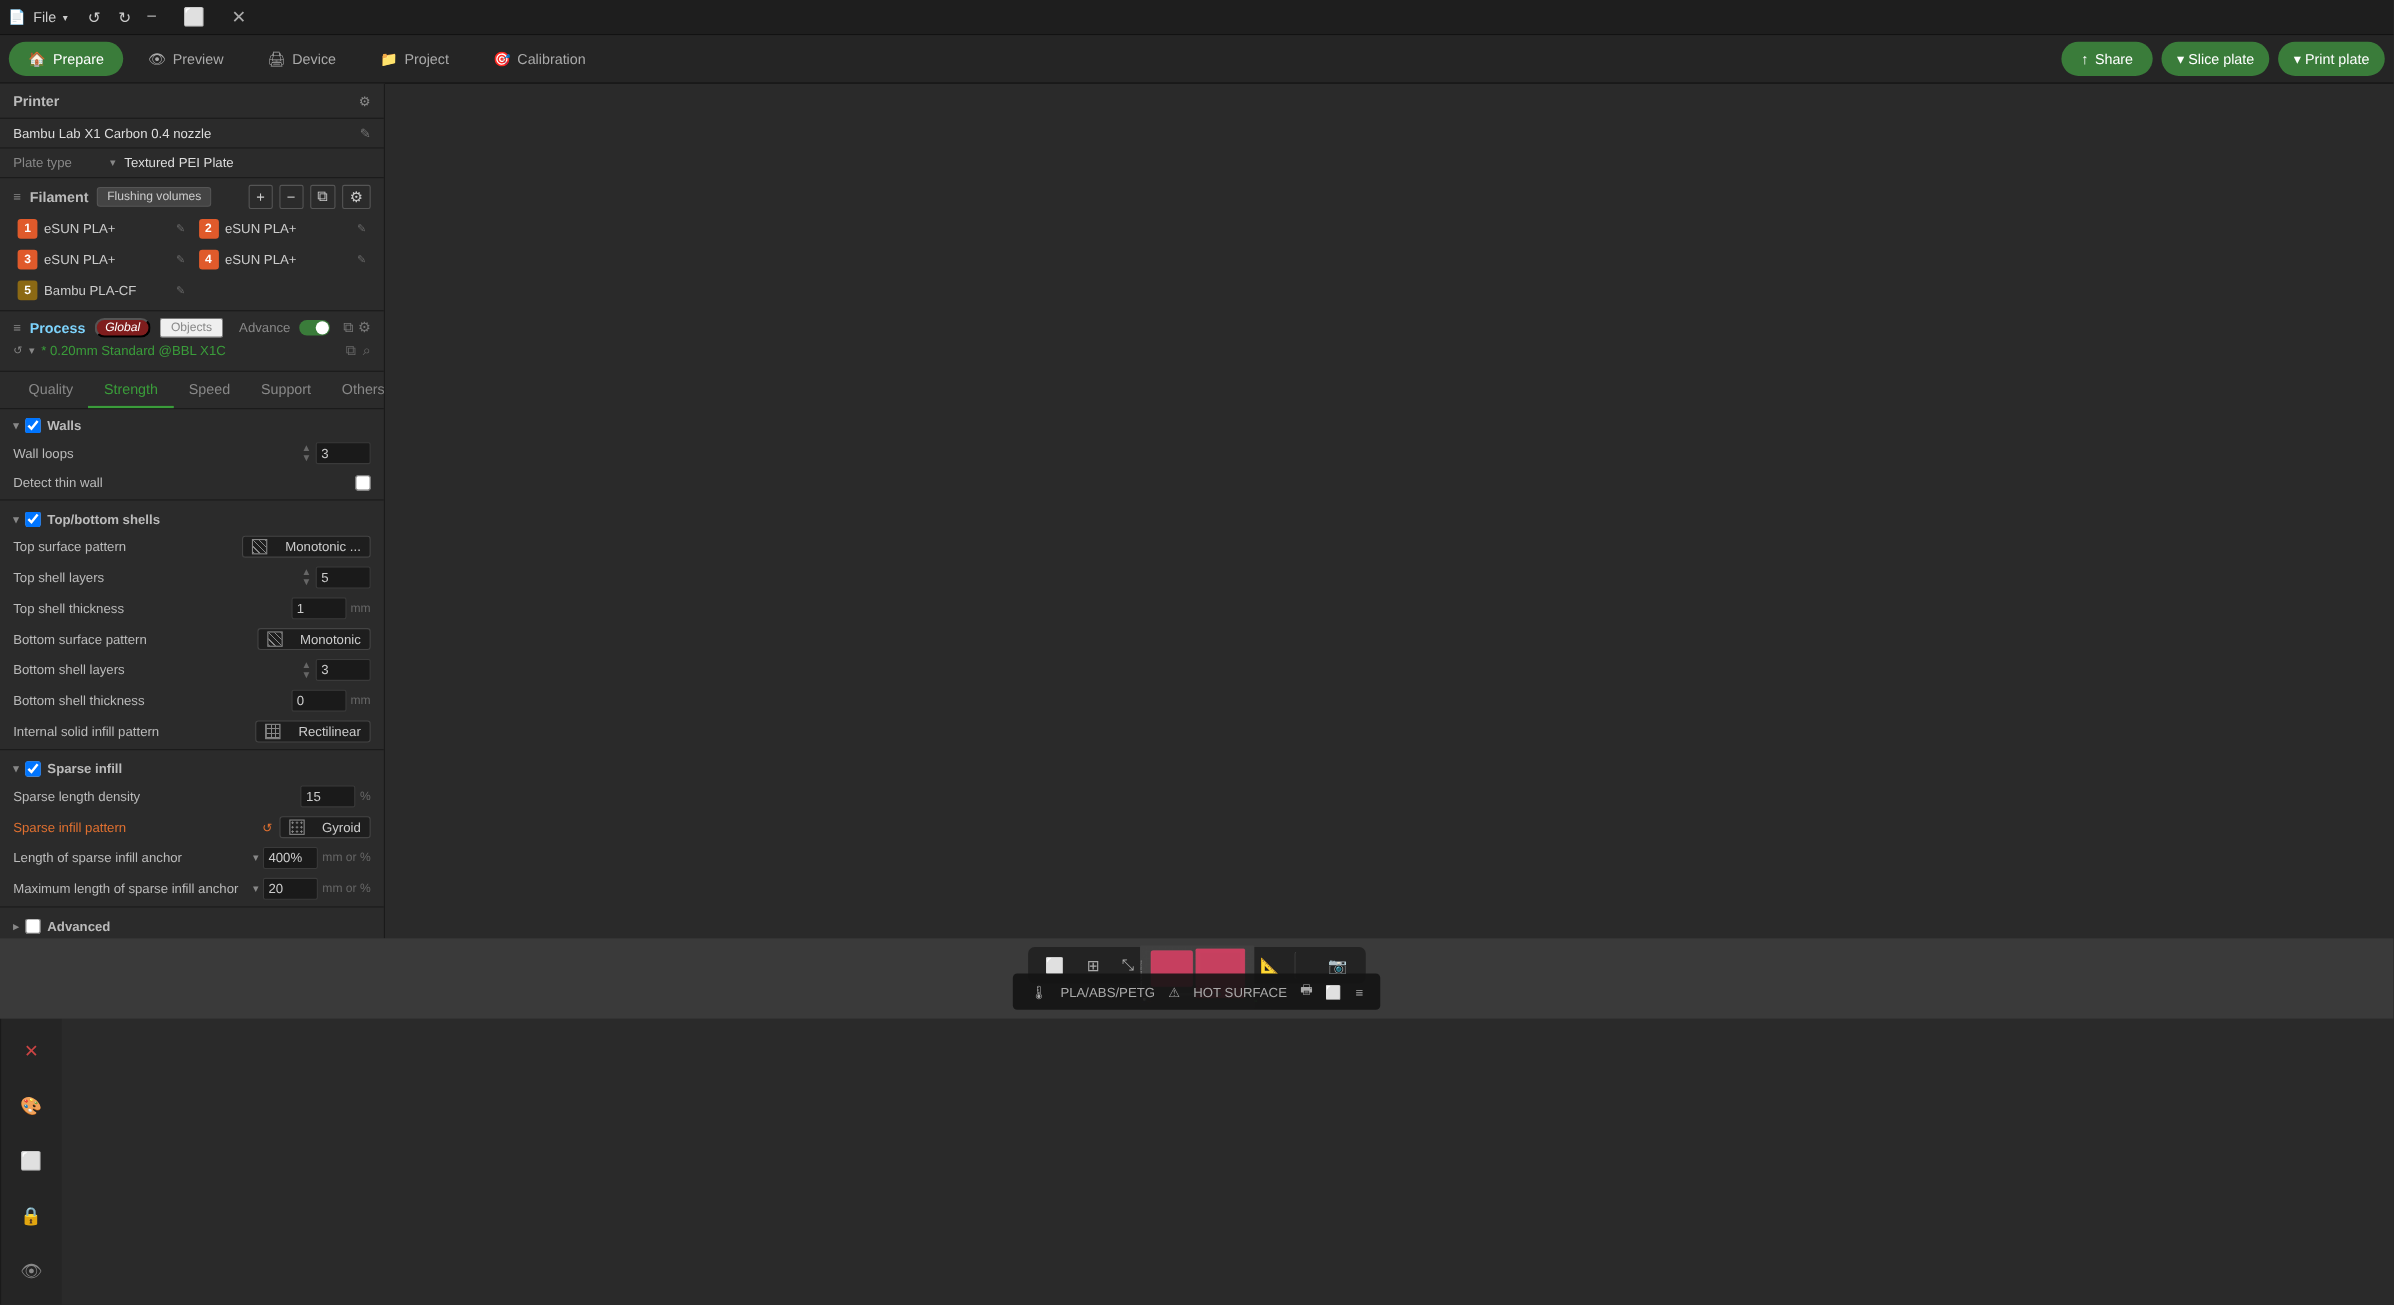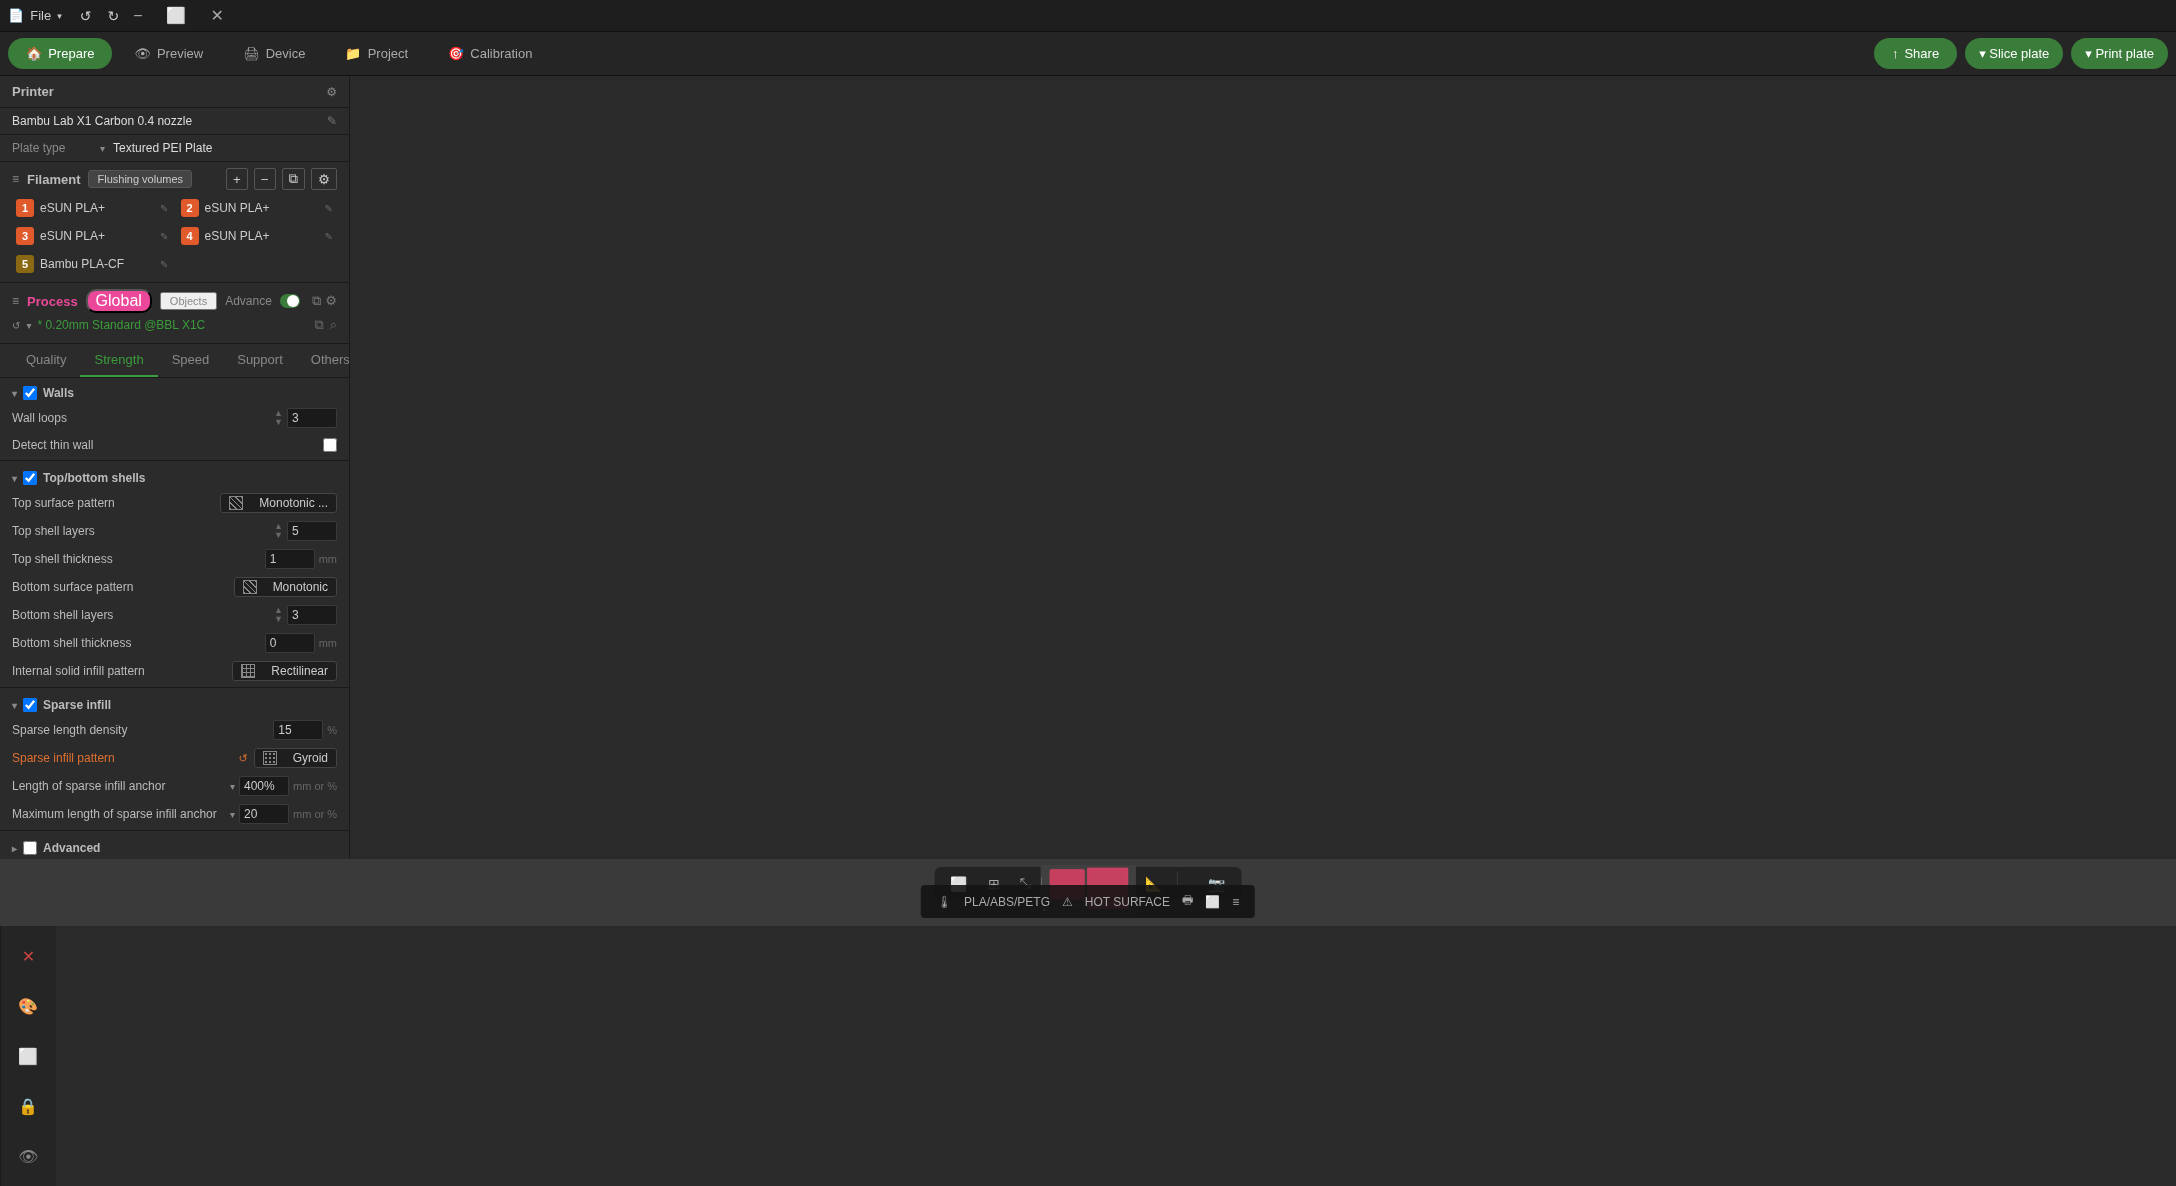--- a/index.html
+++ b/index.html
@@ -58,22 +58,22 @@
     .num-2 { background: #e05a2b; }
     .num-3 { background: #e05a2b; }
     .num-4 { background: #e05a2b; }
     .num-5 { background: #8b6914; }
     .filament-name { color: #ccc; font-size: 12px; flex: 1; }
     .filament-edit { color: #666; cursor: pointer; font-size: 10px; }
 
     
     .process-section { padding: 6px 12px; border-bottom: 1px solid #1a1a1a; }
     .process-header { display: flex; align-items: center; gap: 8px; }
-    .process-title { color: #ec4899; font-weight: bold; font-size: 13px; }
-    .tag-global { background: #ec4899; color: #fff; padding: 1px 8px; border-radius: 10px; font-size: 16px; cursor: pointer; }
+    .process-title { color: #7dd3fc; font-weight: bold; font-size: 13px; }
+    .tag-global { background: #7f1d1d; color: #fff; padding: 1px 8px; border-radius: 10px; font-size: 11px; cursor: pointer; font-style: italic; }
     .tag-objects { color: #888; padding: 1px 8px; font-size: 11px; cursor: pointer; }
     .advance-label { color: #888; font-size: 12px; margin-left: auto; }
     .toggle { display: inline-block; width: 28px; height: 14px; background: #3a7c3a; border-radius: 7px; position: relative; cursor: pointer; }
     .toggle::after { content: ''; position: absolute; width: 12px; height: 12px; background: #fff; border-radius: 50%; top: 1px; right: 1px; }
     .process-icons { display: flex; gap: 4px; margin-left: 4px; }
     .proc-icon { color: #777; cursor: pointer; font-size: 13px; }
 
     .profile-row { display: flex; align-items: center; gap: 6px; padding: 4px 0; }
     .profile-name { color: #3a9c3a; font-size: 12px; flex: 1; }
     .profile-icons { display: flex; gap: 6px; }

